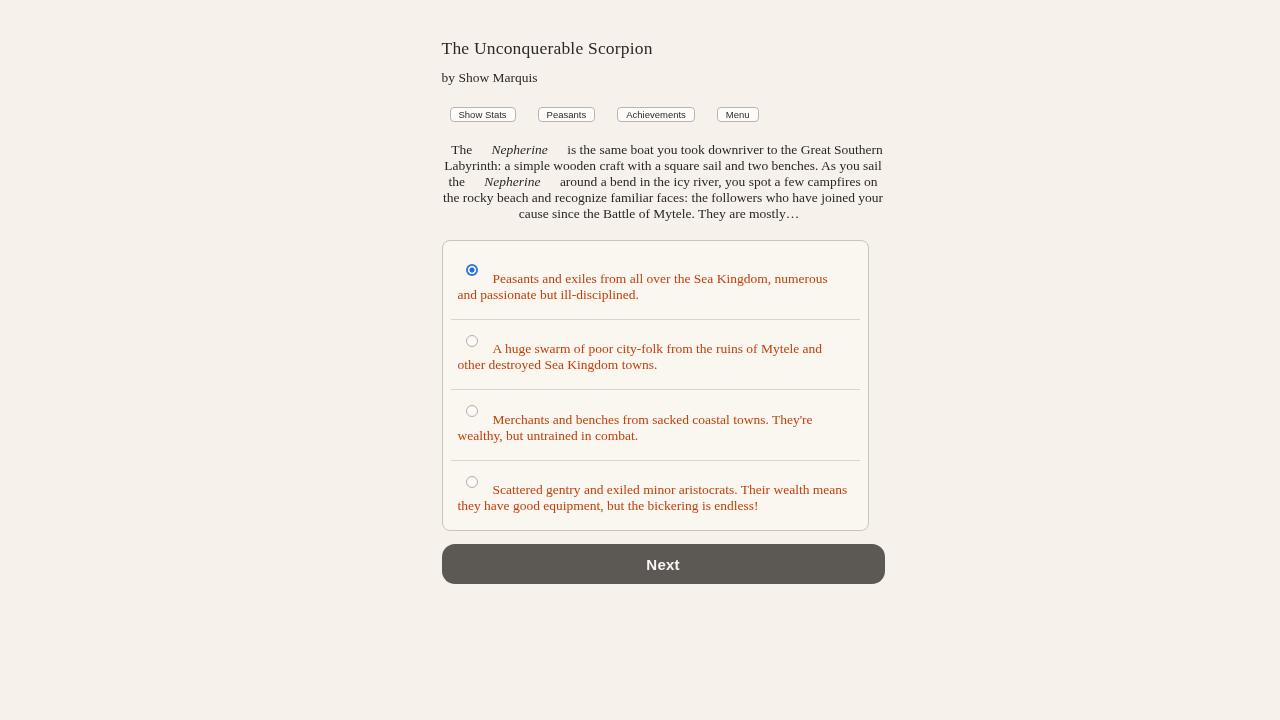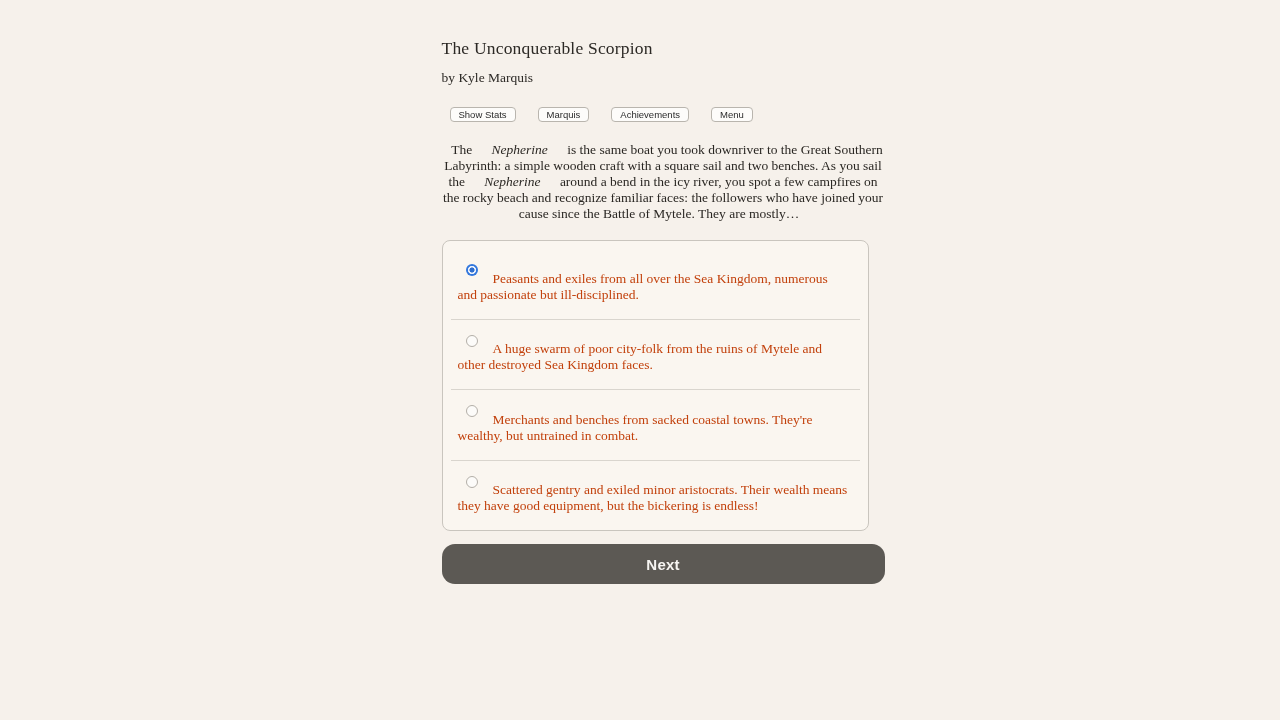--- a/index.html
+++ b/index.html
@@ -102,33 +102,33 @@
     cursor: pointer;
   }
 </style>
 </head>
 <body>
 
 <div class="app">
 
   <h1 class="page-title">The Unconquerable Scorpion</h1>
 
-  <div class="byline">by Kyle Marquis</div>
+  <div class="byline">by Show Marquis</div>
 
   <div class="toolbar">
     <button>Show Stats</button>
-    <button>Marquis</button>
+    <button>Peasants</button>
     <button>Achievements</button>
     <button>Menu</button>
   </div>
 
   <p class="story"><span>The </span><span class="italic">Nepherine</span><span> is the same boat you took downriver to the Great Southern Labyrinth: a simple wooden craft with a square sail and two benches. As you sail the </span><span class="italic">Nepherine</span><span> around a bend in the icy river, you spot a few campfires on the rocky beach and recognize familiar faces: the followers who have joined your cause since the Battle of Mytele. They are mostly…</span></p>
 
   <div class="choice-box">
     <div class="option"><span class="radio selected"></span><span>Peasants and exiles from all over the Sea Kingdom, numerous and passionate but ill-disciplined.</span></div>
-    <div class="option"><span class="radio"></span><span>A huge swarm of poor city-folk from the ruins of Mytele and other destroyed Sea Kingdom faces.</span></div>
+    <div class="option"><span class="radio"></span><span>A huge swarm of poor city-folk from the ruins of Mytele and other destroyed Sea Kingdom towns.</span></div>
     <div class="option"><span class="radio"></span><span>Merchants and benches from sacked coastal towns. They're wealthy, but untrained in combat.</span></div>
     <div class="option"><span class="radio"></span><span>Scattered gentry and exiled minor aristocrats. Their wealth means they have good equipment, but the bickering is endless!</span></div>
   </div>
 
   <button class="next-button">Next</button>
 
 </div>
 
 </body></html>

